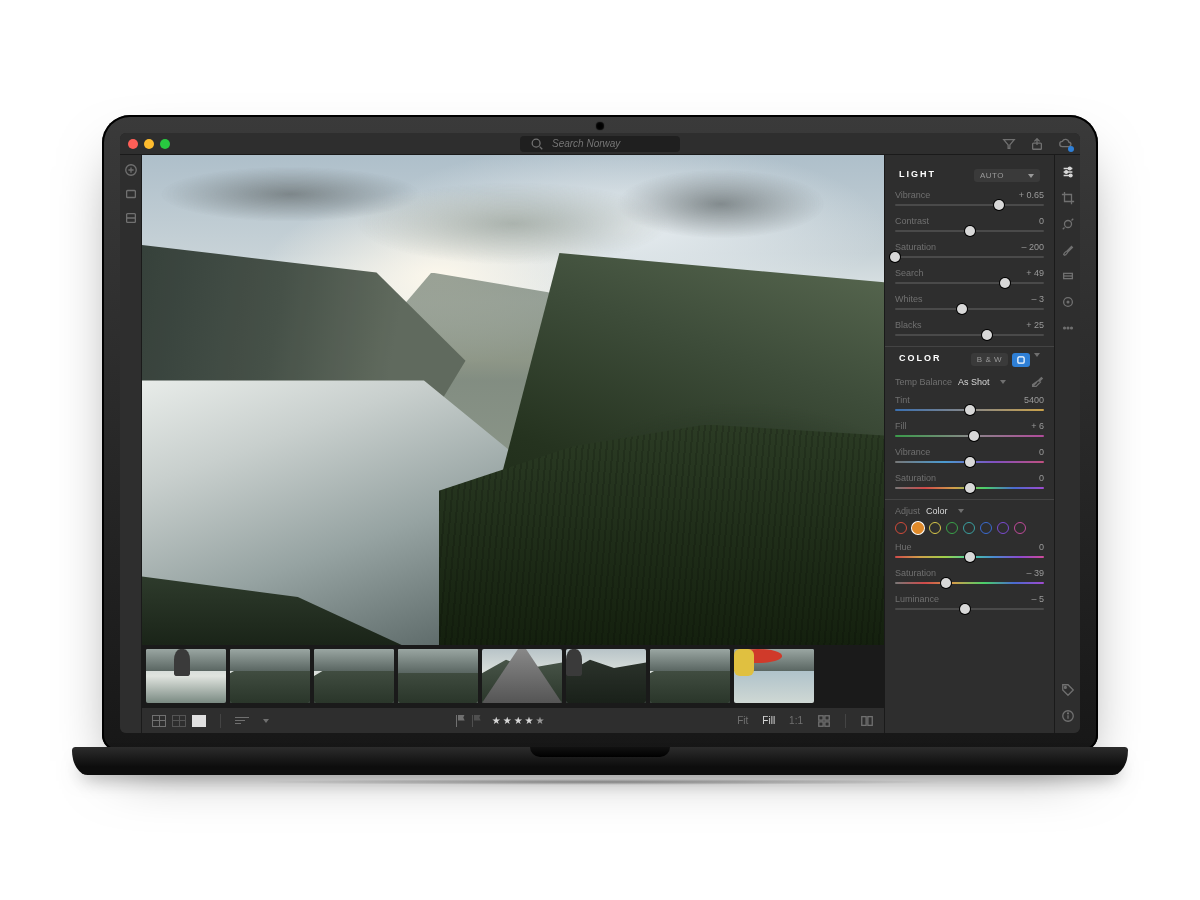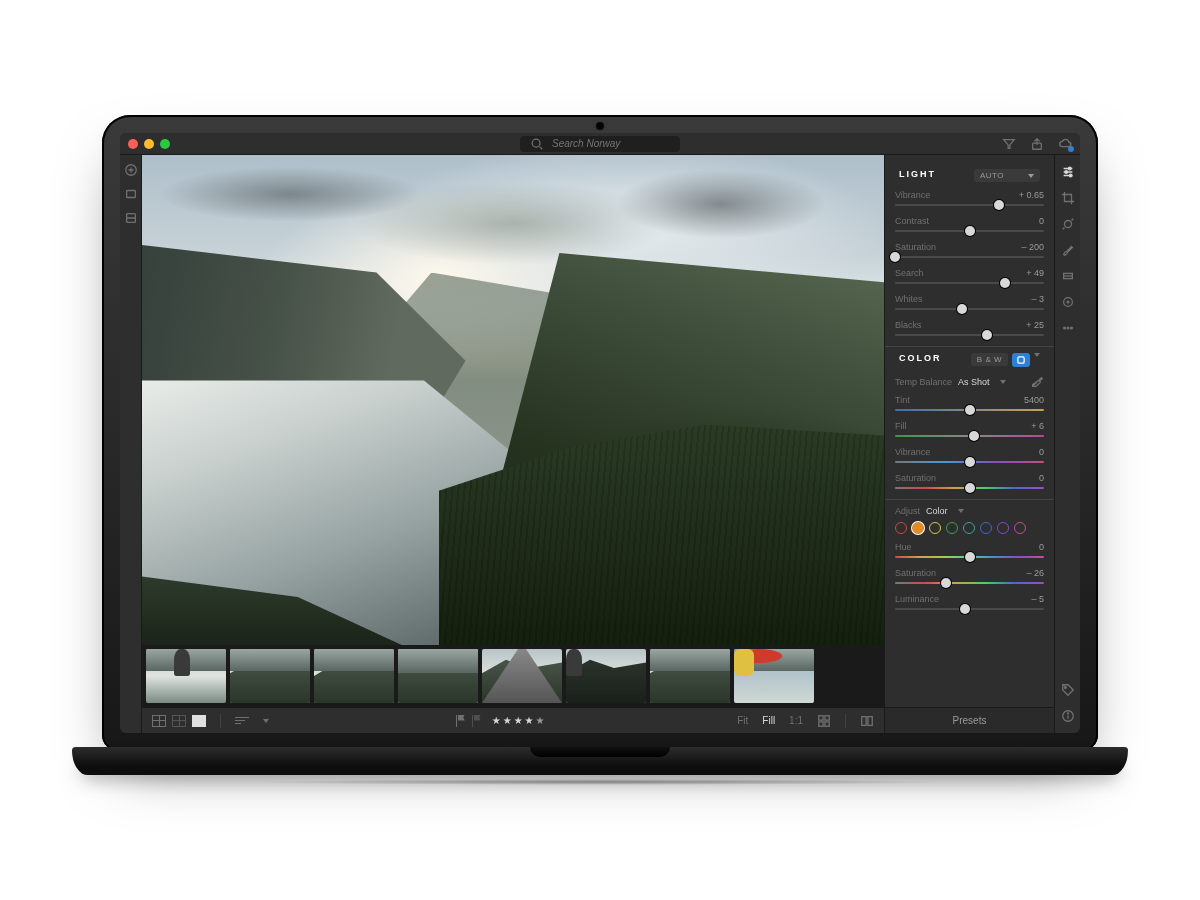--- a/index.html
+++ b/index.html
@@ -556,40 +556,39 @@
                     <span class="val">0</span>
                   </div>
                   <div class="track">
                     <div class="bar grad-hue"></div>
                     <div class="knob" style="left:50%"></div>
                   </div>
                 </div>
                 <div class="slider-row">
                   <div class="slider-top">
                     <span>Saturation</span>
-                    <span class="val">– 26</span>
+                    <span class="val">– 39</span>
                   </div>
                   <div class="track">
                     <div class="bar grad-sat"></div>
                     <div class="knob" style="left:34%"></div>
                   </div>
                 </div>
                 <div class="slider-row">
                   <div class="slider-top">
                     <span>Luminance</span>
                     <span class="val">– 5</span>
                   </div>
                   <div class="track">
                     <div class="bar "></div>
                     <div class="knob" style="left:47%"></div>
                   </div>
                 </div>
               </div>
           </div>
-          <div class="presets">Presets</div>
         </div>
 
         <div class="right-rail">
           <span class="ic active">
             <svg viewBox="0 0 16 16">
                 <line x1="3" y1="4" x2="13" y2="4"></line>
                 <line x1="3" y1="8" x2="13" y2="8"></line>
                 <line x1="3" y1="12" x2="13" y2="12"></line>
                 <circle cx="10" cy="4" r="1.5" fill="currentColor"></circle>
                 <circle cx="6" cy="8" r="1.5" fill="currentColor"></circle>

